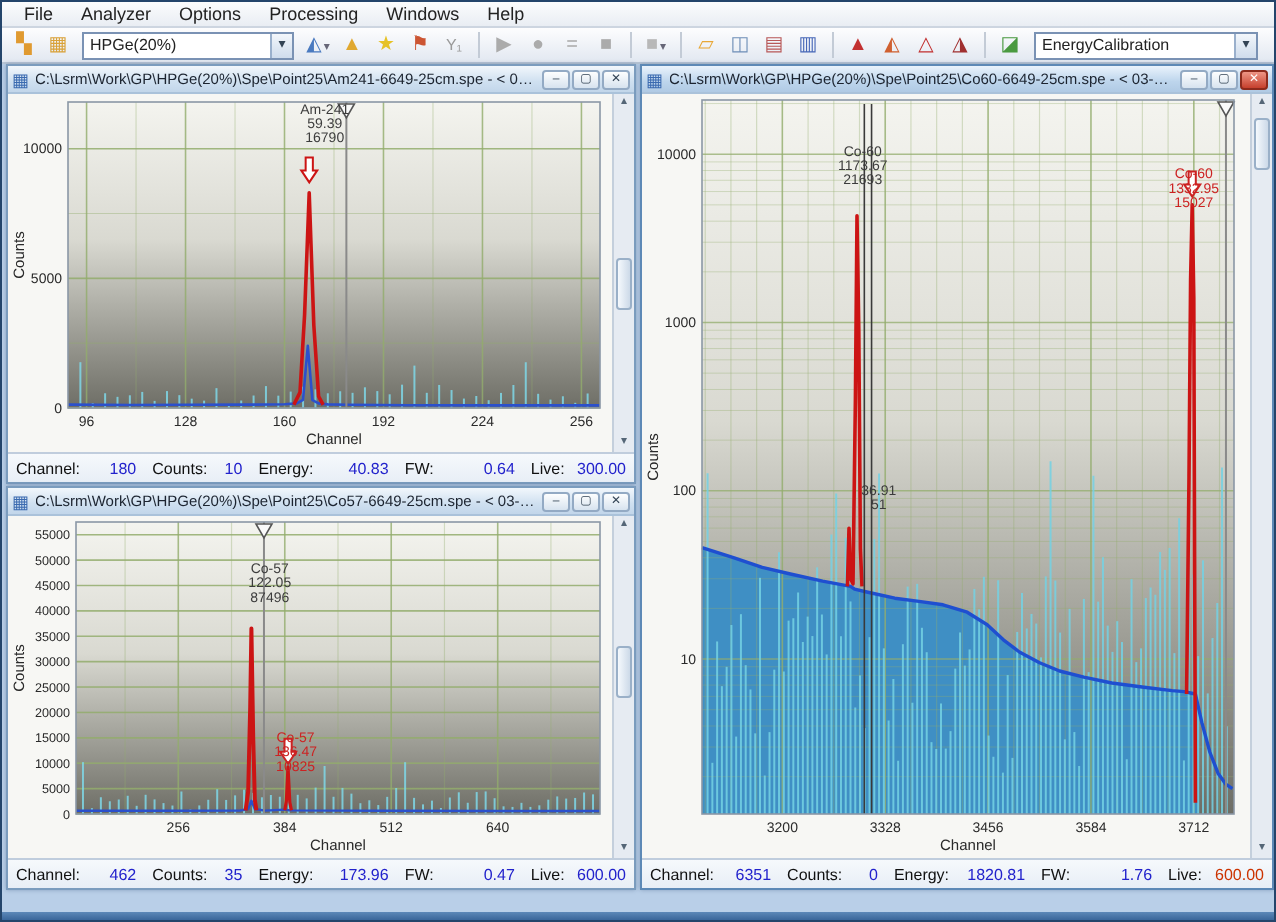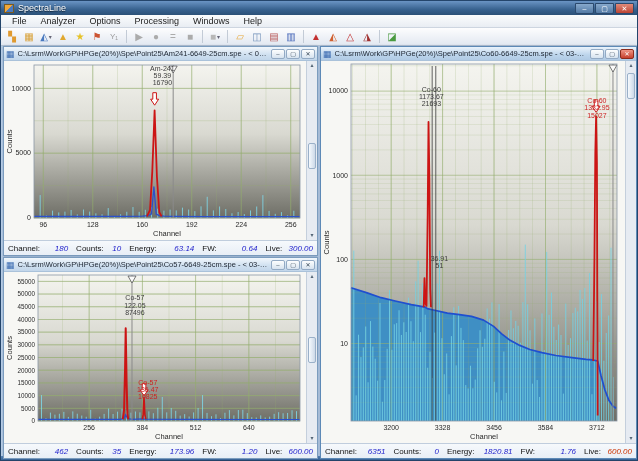--- a/index.html
+++ b/index.html
@@ -36,58 +36,53 @@
   .plot-wrap{position:relative;flex:1 1 auto;background:#f7f7f4;overflow:hidden;padding-left:23px;}
   .chart{position:absolute;left:0;top:0;bottom:0;right:11px;width:calc(100% - 11px);height:100%;}
   .vscroll{position:absolute;top:0;right:0;bottom:0;width:11px;background:#e6ebf2;border-left:1px solid #c4cfdc;}
   .sarrow{position:absolute;left:0;width:10px;text-align:center;font-size:6px;color:#567;line-height:9px;}
   .sarrow.up{top:0;}.sarrow.down{bottom:0;}
   .sthumb{position:absolute;left:1px;width:8px;height:26px;background:linear-gradient(90deg,#f5f9fd,#ccd9e8);border:1px solid #9ab0c8;border-radius:2px;}
   .statusbar{height:15px;flex:0 0 auto;background:linear-gradient(#f6f9fc,#e8eef6);border-top:1px solid #c0cddd;display:flex;align-items:center;font-size:8px;}
   .seg{display:flex;justify-content:space-between;align-items:center;padding:0 4px;overflow:hidden;white-space:nowrap;}
   .seg1{flex:1.2}.seg2{flex:.9}.seg3{flex:1.3}.seg4{flex:1.1}.seg5{flex:.95}
   .slabel{color:#111;}
-  .sval{color:#2222cc;margin-left:4px;font-style:italic;}
+  .sval{color:#2222cc;margin-left:4px;}
   .bottom-strip{height:4px;flex:0 0 auto;background:linear-gradient(#5c88b8,#3a669a);}
   
   #w0{left:2px;top:0px;width:315px;height:210px;}
   #w1{left:2px;top:211px;width:315px;height:202px;}
   #w2{left:319px;top:0px;width:317px;height:413px;}
 </style>
 </head>
 <body>
 
 <div class="app">
 
-  <div class="titlebar">
-    <span class="app-icon"></span>
-    <span class="app-title">SpectraLine</span>
-    <span class="win-controls">
-      <span class="wbtn">–</span>
-      <span class="wbtn">▢</span>
-      <span class="wbtn close">✕</span>
-    </span>
-  </div>
 
   <div class="menubar">
     <span class="menu-item">File</span>
     <span class="menu-item">Analyzer</span>
     <span class="menu-item">Options</span>
     <span class="menu-item">Processing</span>
     <span class="menu-item">Windows</span>
     <span class="menu-item">Help</span>
   </div>
 
   <div class="toolbar">
     <span class="tbtn">
         <span class="ticon" style="color: rgb(224, 154, 48);">▚</span>
       </span>
     <span class="tbtn">
         <span class="ticon" style="color: rgb(217, 162, 58);">▦</span>
       </span>
+    <span class="combo" style="width:106px;">
+      <span class="combo-text" style="flex:1;">HPGe(20%)</span>
+      <span class="combo-btn">▾</span>
+    </span>
     <span class="tbtn">
         <span class="ticon" style="color: rgb(74, 122, 192);">◭</span>
         <span class="caret">▾</span>
       </span>
     <span class="tbtn">
         <span class="ticon" style="color: rgb(224, 168, 48);">▲</span>
       </span>
     <span class="tbtn">
         <span class="ticon" style="color: rgb(230, 194, 39);">★</span>
       </span>
@@ -138,20 +133,24 @@
     <span class="tbtn">
         <span class="ticon" style="color: rgb(194, 48, 48);">△</span>
       </span>
     <span class="tbtn">
         <span class="ticon" style="color: rgb(160, 48, 48);">◮</span>
       </span>
     <span class="tsep"></span>
     <span class="tbtn">
         <span class="ticon" style="color: rgb(74, 154, 64);">◪</span>
       </span>
+    <span class="combo" style="width:112px;">
+      <span class="combo-text" style="flex:1;">EnergyCalibration</span>
+      <span class="combo-btn">▾</span>
+    </span>
   </div>
 
   <div class="mdi">
 
     <div class="child" id="w0">
       <div class="child-titlebar">
         <span class="child-icon">▦</span>
         <span class="child-title">C:\Lsrm\Work\GP\HPGe(20%)\Spe\Point25\Am241-6649-25cm.spe - &lt; 03-12-2010...</span>
         <span class="child-controls">
           <span class="cbtn">–</span>
@@ -264,21 +263,21 @@
         <span class="seg seg1">
             <span class="slabel">Channel:</span>
             <span class="sval">180</span>
           </span>
         <span class="seg seg2">
             <span class="slabel">Counts:</span>
             <span class="sval">10</span>
           </span>
         <span class="seg seg3">
             <span class="slabel">Energy:</span>
-            <span class="sval">63.14</span>
+            <span class="sval">40.83</span>
           </span>
         <span class="seg seg4">
             <span class="slabel">FW:</span>
             <span class="sval">0.64</span>
           </span>
         <span class="seg seg5">
             <span class="slabel">Live:</span>
             <span class="sval" style="color: rgb(34, 34, 204);">300.00</span>
           </span>
       </div>
@@ -440,21 +439,21 @@
         <span class="seg seg2">
             <span class="slabel">Counts:</span>
             <span class="sval">35</span>
           </span>
         <span class="seg seg3">
             <span class="slabel">Energy:</span>
             <span class="sval">173.96</span>
           </span>
         <span class="seg seg4">
             <span class="slabel">FW:</span>
-            <span class="sval">1.20</span>
+            <span class="sval">0.47</span>
           </span>
         <span class="seg seg5">
             <span class="slabel">Live:</span>
             <span class="sval" style="color: rgb(34, 34, 204);">600.00</span>
           </span>
       </div>
     </div>
 
     <div class="child active" id="w2">
       <div class="child-titlebar">

